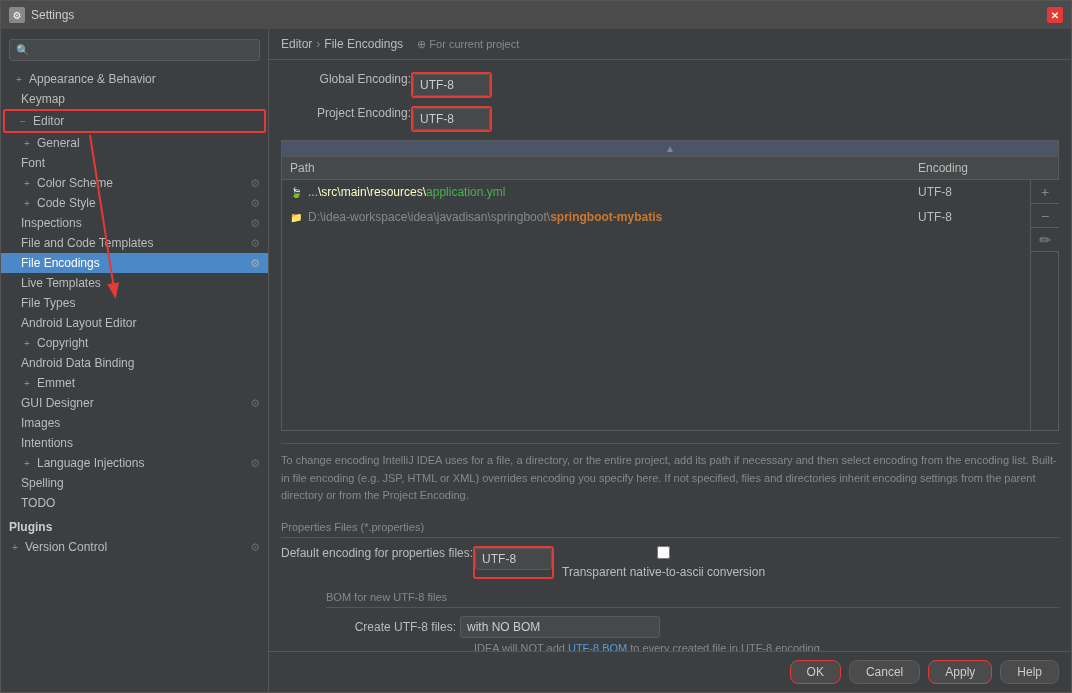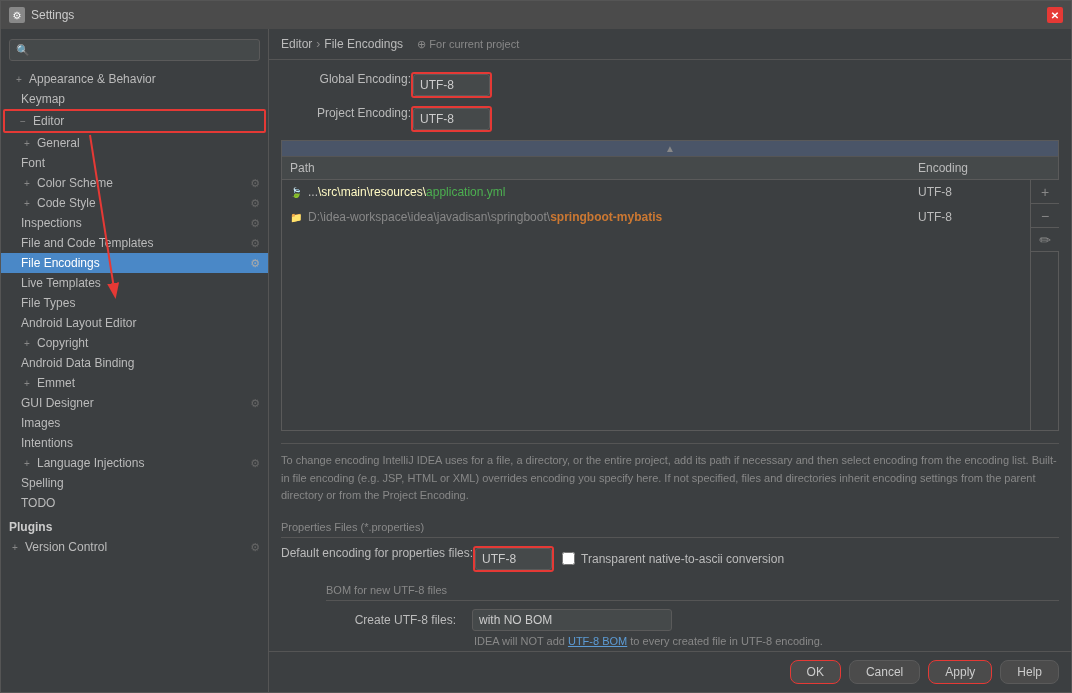--- a/index.html
+++ b/index.html
@@ -64,25 +64,25 @@
     .file-icon { width: 14px; height: 14px; display: inline-flex; align-items: center; justify-content: center; flex-shrink: 0; }
     .file-icon-yml { color: #4CAF50; font-size: 10px; }
     .file-icon-dir { color: #5c9bd5; font-size: 10px; }
     
     .path-text { font-size: 12px; color: #bbbbbb; }
     
     .info-text { color: #888; font-size: 11px; line-height: 1.6; margin-bottom: 16px; border-top: 1px solid #555; padding-top: 8px; }
     
     .section-label { color: #888; font-size: 11px; margin-bottom: 8px; border-bottom: 1px solid #555; padding-bottom: 4px; }
     
-    .checkbox-row { display: flex; align-items: center; gap: 6px; }
+    .checkbox-row { display: flex; align-items: center; gap: 6px; flex-direction: column; }
     .checkbox-label { color: #bbbbbb; font-size: 12px; }
     
     .bom-section { margin-top: 12px; margin-left: 45px; }
-    .bom-row { display: flex; align-items: center; gap: 16px; margin-bottom: 4px; }
+    .bom-row { display: flex; align-items: center; gap: 4px; margin-bottom: 4px; }
     .bom-label { color: #bbbbbb; font-size: 12px; min-width: 130px; text-align: right; }
     
     .bom-select-wrapper { position: relative; display: inline-block; }
     .bom-select-wrapper select { background: #45494a; border: 1px solid #5a5a5a; border-radius: 3px; color: #ccc; font-size: 12px; padding: 3px 20px 3px 6px; appearance: none; cursor: pointer; min-width: 200px; }
     
     .bom-note { color: #888; font-size: 11px; margin-top: 4px; margin-left: 148px; }
     .bom-note a { color: #5c9bd5; text-decoration: underline; cursor: pointer; }
     
     
     .bottom-bar { padding: 8px 12px; border-top: 1px solid #555; display: flex; justify-content: flex-end; gap: 8px; flex-shrink: 0; background: #3c3f41; }

